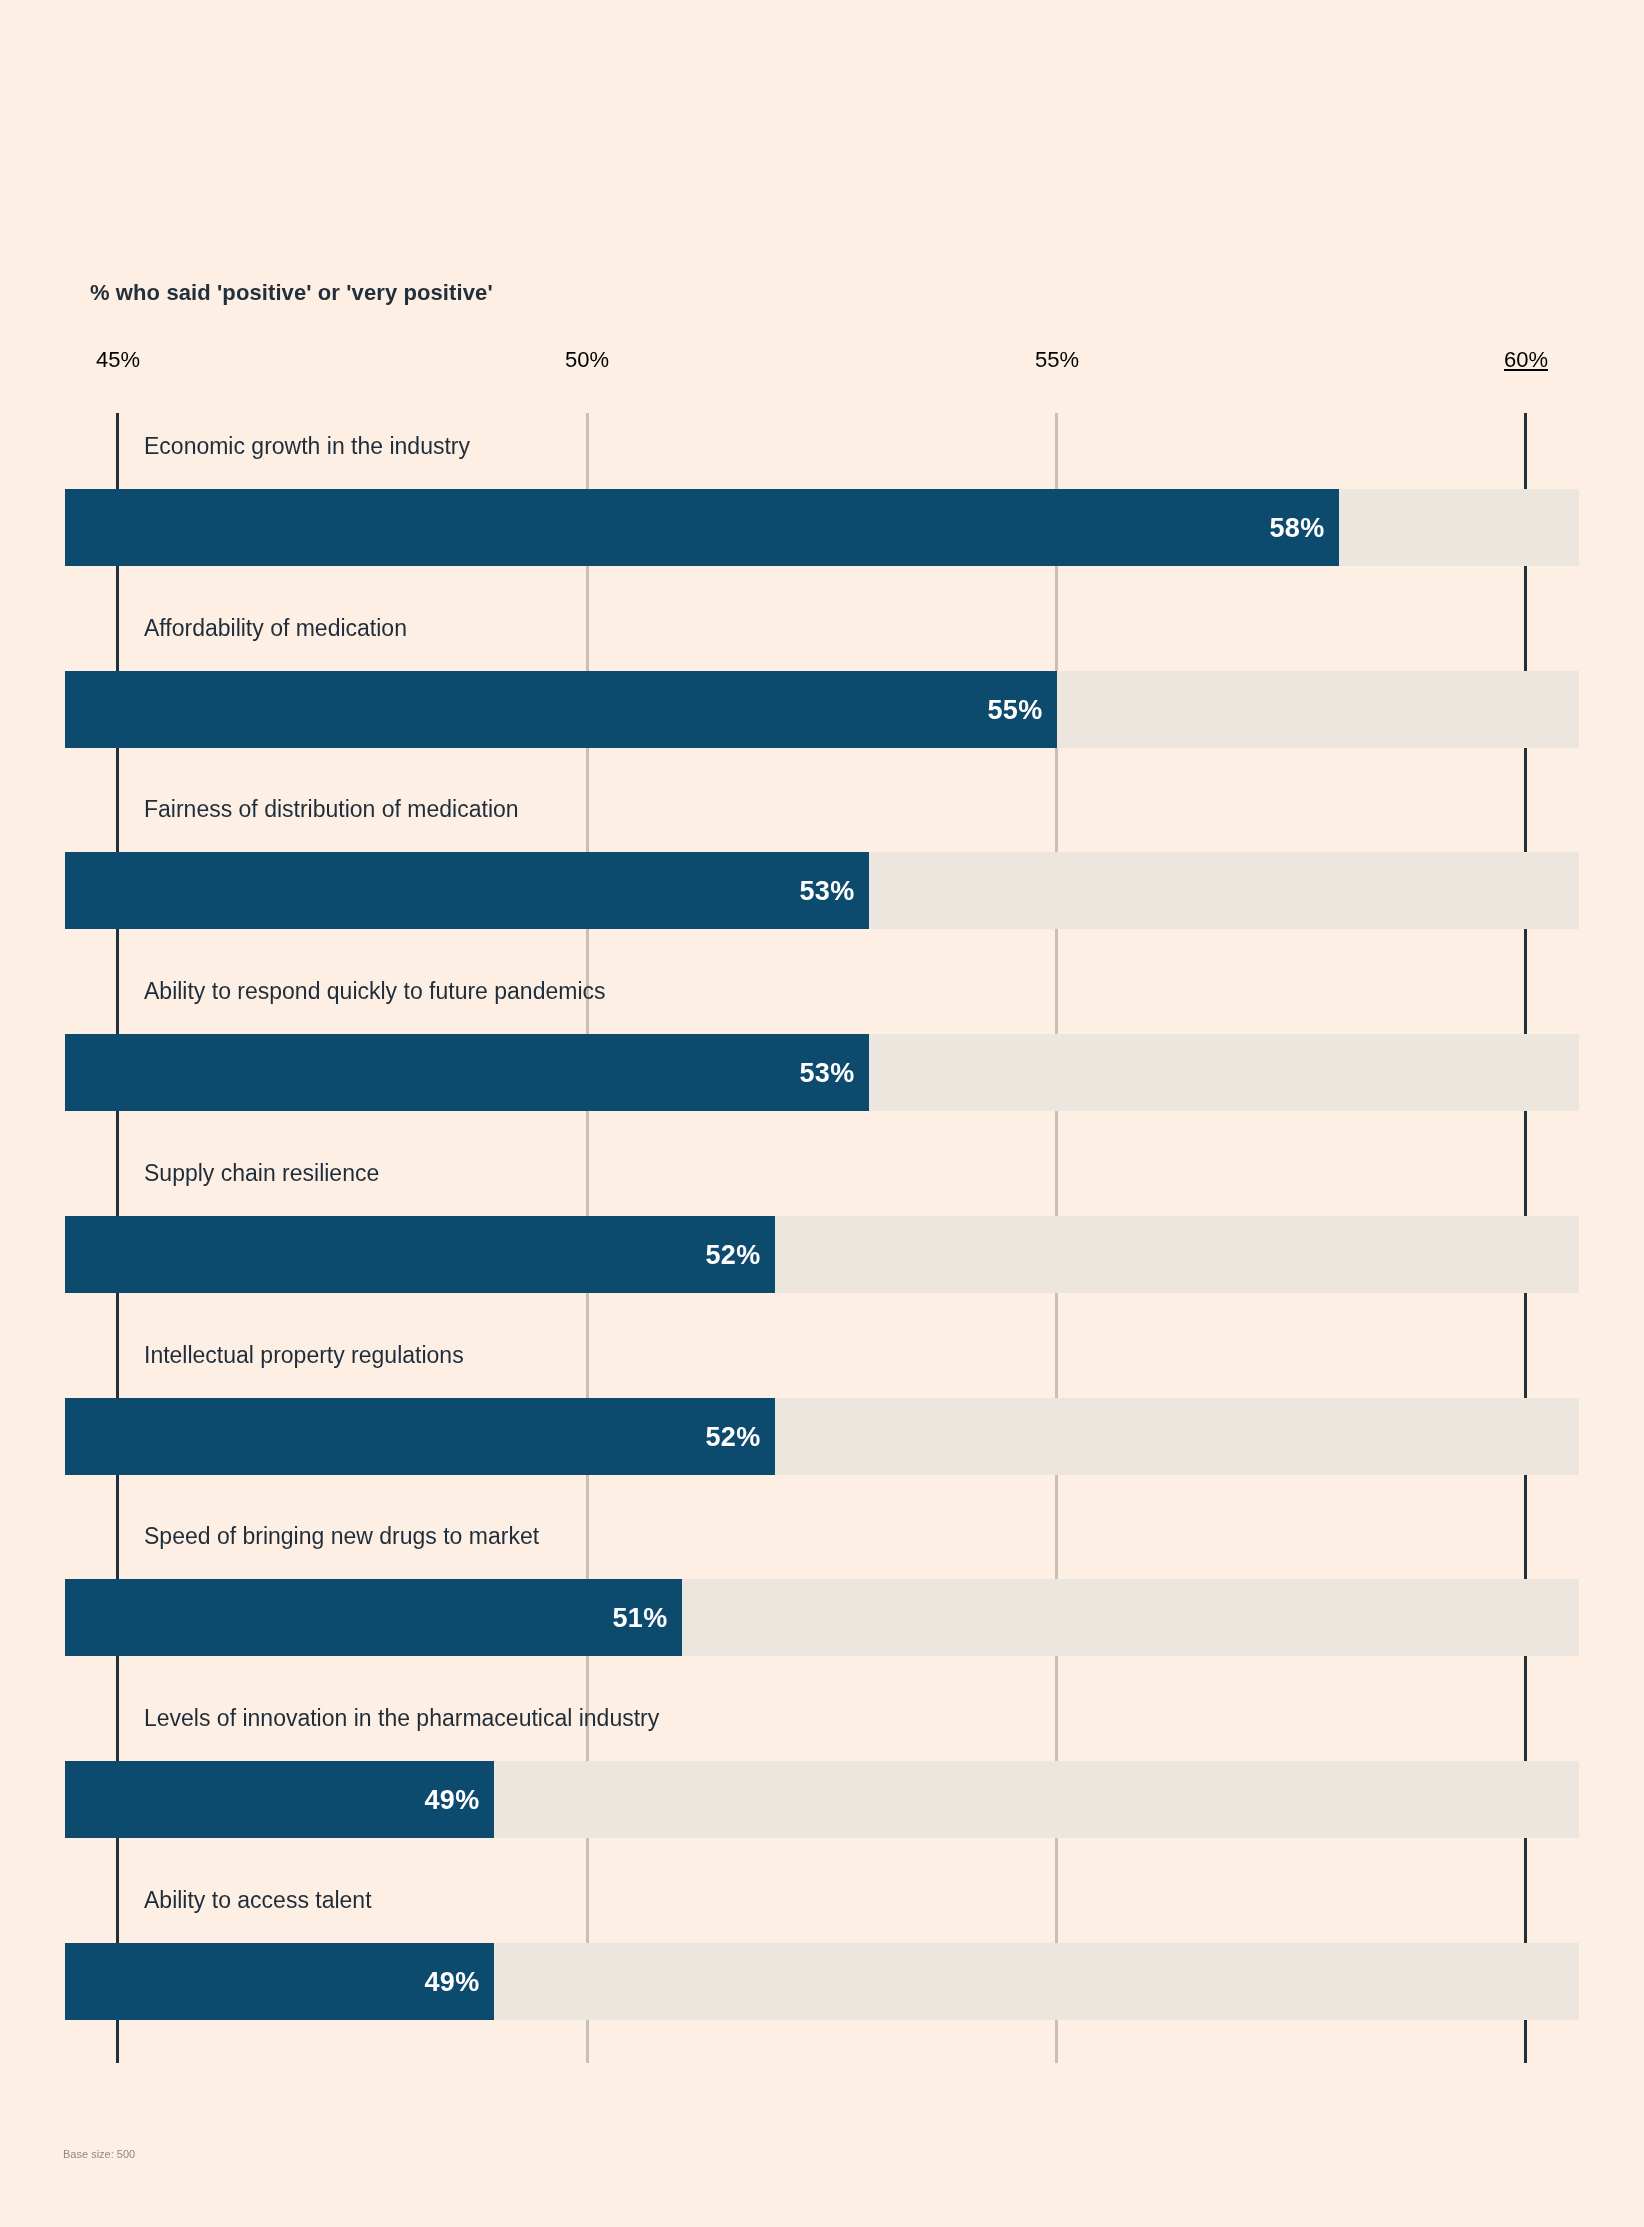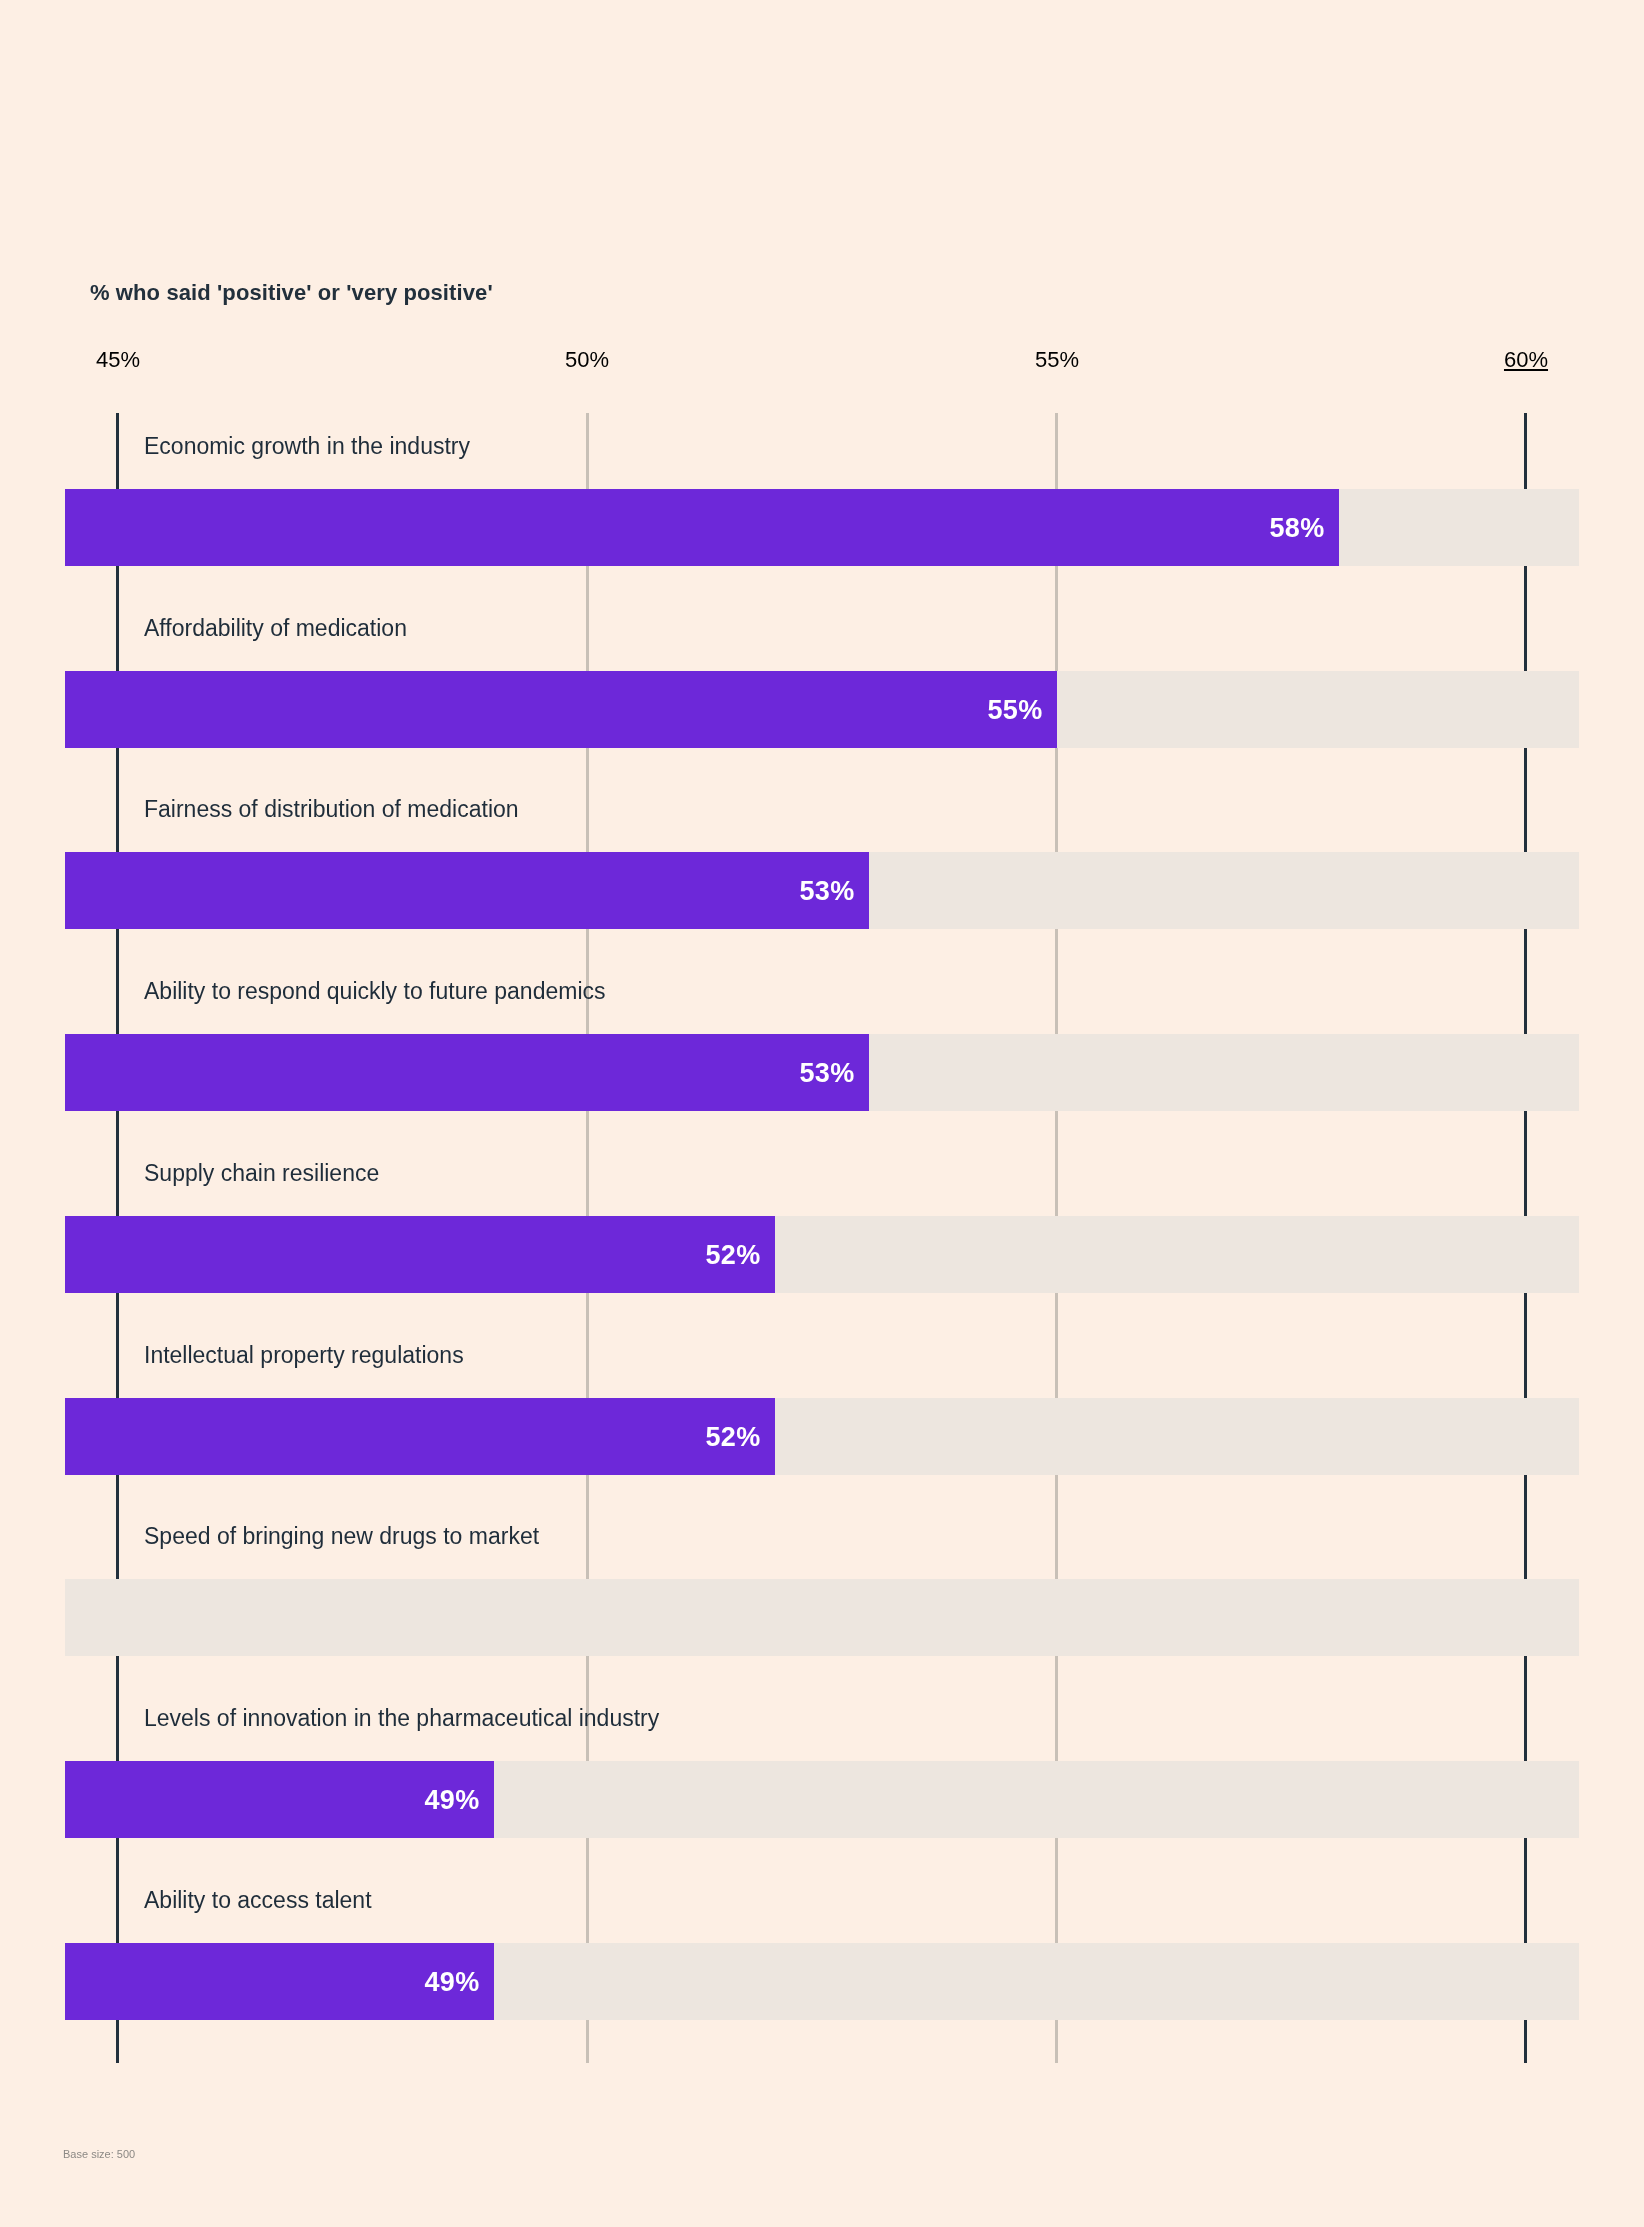--- a/index.html
+++ b/index.html
@@ -112,21 +112,21 @@
     top: 76px;
     height: 77px;
     background: #EDE6DF;
   }
 
   .bar {
     position: absolute;
     left: 65px;
     top: 76px;
     height: 77px;
-    background: #6d28d9;
+    background: #0c4a6e;
   }
 
   .bar-value {
     position: absolute;
     right: 14.5px;
     top: 50%;
     transform: translateY(-50%);
     font-size: 27px;
     font-weight: 700;
     color: #FFFFFF;
@@ -207,20 +207,23 @@
       <div class="row" style="top: 1322px;">
         <div class="row-label">Intellectual property regulations</div>
         <div class="track" style="width: 1514px;"></div>
         <div class="bar" style="width: 710px;">
           <span class="bar-value">52%</span>
         </div>
       </div>
       <div class="row" style="top: 1503px;">
         <div class="row-label">Speed of bringing new drugs to market</div>
         <div class="track" style="width: 1514px;"></div>
+        <div class="bar" style="width: 617px;">
+          <span class="bar-value">51%</span>
+        </div>
       </div>
       <div class="row" style="top: 1685px;">
         <div class="row-label">Levels of innovation in the pharmaceutical industry</div>
         <div class="track" style="width: 1514px;"></div>
         <div class="bar" style="width: 429px;">
           <span class="bar-value">49%</span>
         </div>
       </div>
       <div class="row" style="top: 1867px;">
         <div class="row-label">Ability to access talent</div>

